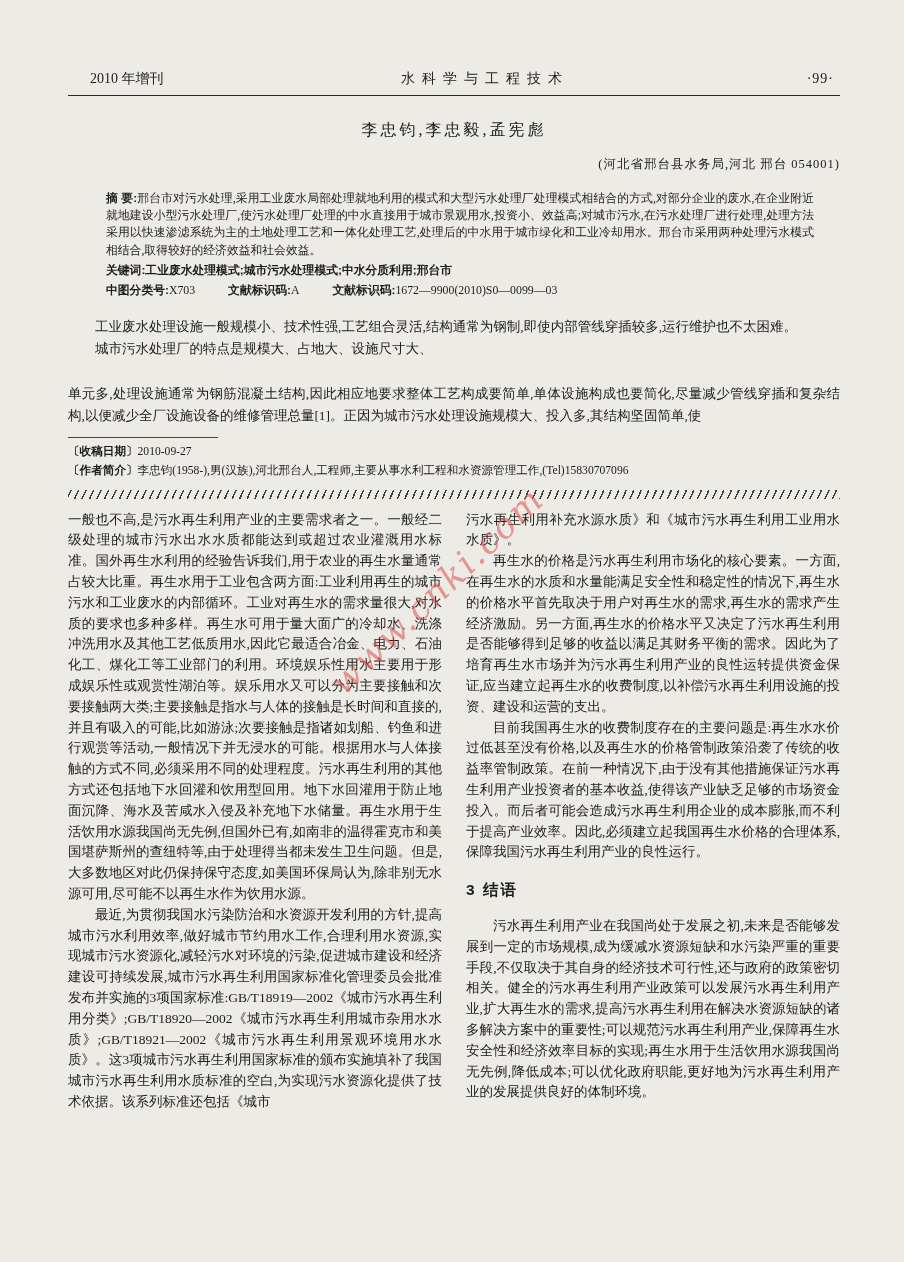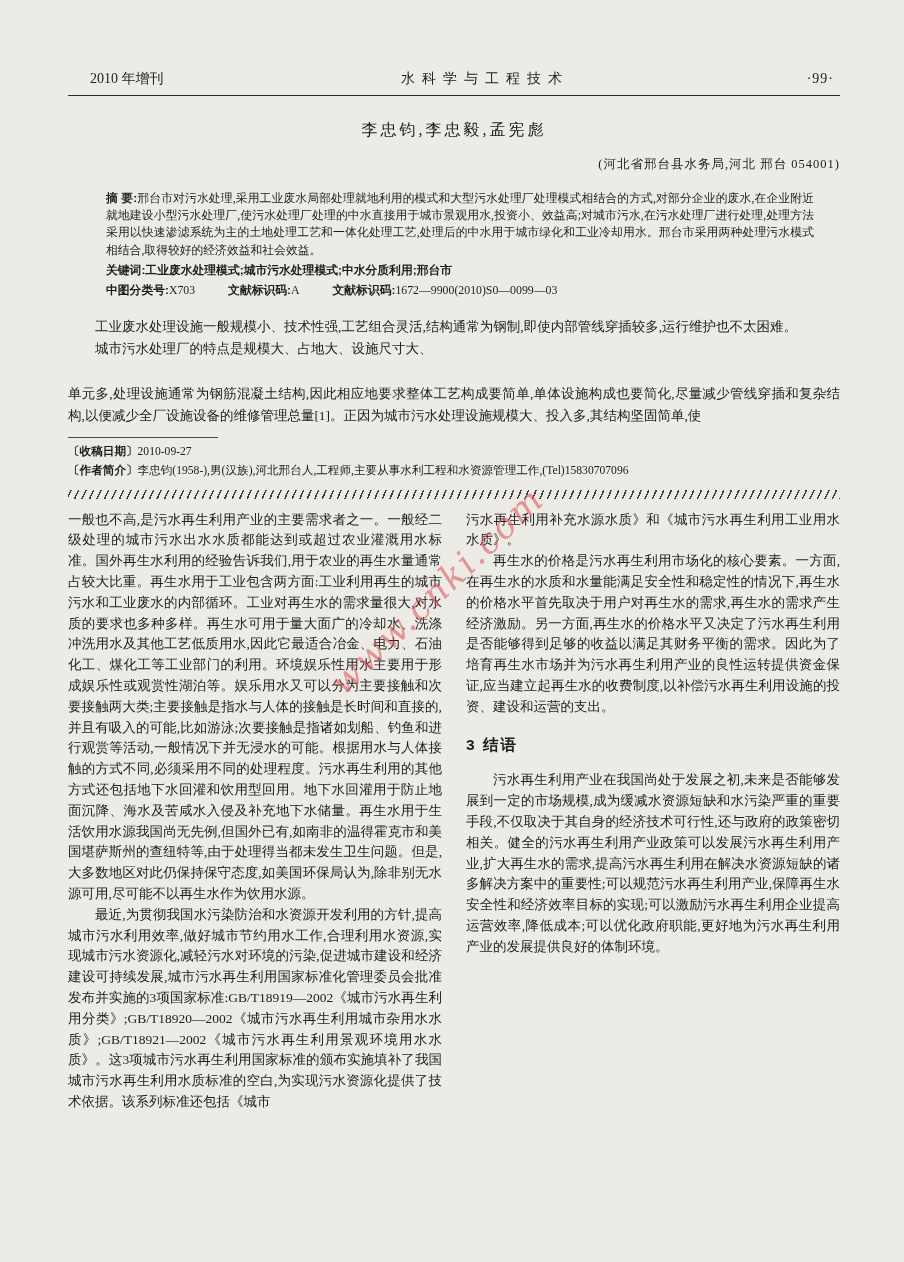--- a/index.html
+++ b/index.html
@@ -137,20 +137,21 @@
   <div class="slash-sep"></div>
 
   <div class="columns main">
     <div class="col">
       <p>一般也不高,是污水再生利用产业的主要需求者之一。一般经二级处理的城市污水出水水质都能达到或超过农业灌溉用水标准。国外再生水利用的经验告诉我们,用于农业的再生水量通常占较大比重。再生水用于工业包含两方面:工业利用再生的城市污水和工业废水的内部循环。工业对再生水的需求量很大,对水质的要求也多种多样。再生水可用于量大面广的冷却水、洗涤冲洗用水及其他工艺低质用水,因此它最适合冶金、电力、石油化工、煤化工等工业部门的利用。环境娱乐性用水主要用于形成娱乐性或观赏性湖泊等。娱乐用水又可以分为主要接触和次要接触两大类;主要接触是指水与人体的接触是长时间和直接的,并且有吸入的可能,比如游泳;次要接触是指诸如划船、钓鱼和进行观赏等活动,一般情况下并无浸水的可能。根据用水与人体接触的方式不同,必须采用不同的处理程度。污水再生利用的其他方式还包括地下水回灌和饮用型回用。地下水回灌用于防止地面沉降、海水及苦咸水入侵及补充地下水储量。再生水用于生活饮用水源我国尚无先例,但国外已有,如南非的温得霍克市和美国堪萨斯州的查纽特等,由于处理得当都未发生卫生问题。但是,大多数地区对此仍保持保守态度,如美国环保局认为,除非别无水源可用,尽可能不以再生水作为饮用水源。</p>
       <p class="indent">最近,为贯彻我国水污染防治和水资源开发利用的方针,提高城市污水利用效率,做好城市节约用水工作,合理利用水资源,实现城市污水资源化,减轻污水对环境的污染,促进城市建设和经济建设可持续发展,城市污水再生利用国家标准化管理委员会批准发布并实施的3项国家标准:GB/T18919—2002《城市污水再生利用分类》;GB/T18920—2002《城市污水再生利用城市杂用水水质》;GB/T18921—2002《城市污水再生利用景观环境用水水质》。这3项城市污水再生利用国家标准的颁布实施填补了我国城市污水再生利用水质标准的空白,为实现污水资源化提供了技术依据。该系列标准还包括《城市</p>
     </div>
     <div class="col">
       <p>污水再生利用补充水源水质》和《城市污水再生利用工业用水水质》。</p>
       <p class="indent">再生水的价格是污水再生利用市场化的核心要素。一方面,在再生水的水质和水量能满足安全性和稳定性的情况下,再生水的价格水平首先取决于用户对再生水的需求,再生水的需求产生经济激励。另一方面,再生水的价格水平又决定了污水再生利用是否能够得到足够的收益以满足其财务平衡的需求。因此为了培育再生水市场并为污水再生利用产业的良性运转提供资金保证,应当建立起再生水的收费制度,以补偿污水再生利用设施的投资、建设和运营的支出。</p>
+      <p class="indent">目前我国再生水的收费制度存在的主要问题是:再生水水价过低甚至没有价格,以及再生水的价格管制政策沿袭了传统的收益率管制政策。在前一种情况下,由于没有其他措施保证污水再生利用产业投资者的基本收益,使得该产业缺乏足够的市场资金投入。而后者可能会造成污水再生利用企业的成本膨胀,而不利于提高产业效率。因此,必须建立起我国再生水价格的合理体系,保障我国污水再生利用产业的良性运行。</p>
       <h2 class="section-heading">3  结语</h2>
-      <p class="indent">污水再生利用产业在我国尚处于发展之初,未来是否能够发展到一定的市场规模,成为缓减水资源短缺和水污染严重的重要手段,不仅取决于其自身的经济技术可行性,还与政府的政策密切相关。健全的污水再生利用产业政策可以发展污水再生利用产业,扩大再生水的需求,提高污水再生利用在解决水资源短缺的诸多解决方案中的重要性;可以规范污水再生利用产业,保障再生水安全性和经济效率目标的实现;可以激励污水再生利用企业提高运营效率,降低成本;可以优化政府职能,更好地为污水再生利用产业的发展提供良好的体制环境。</p>
+      <p class="indent">污水再生利用产业在我国尚处于发展之初,未来是否能够发展到一定的市场规模,成为缓减水资源短缺和水污染严重的重要手段,不仅取决于其自身的经济技术可行性,还与政府的政策密切相关。健全的污水再生利用产业政策可以发展污水再生利用产业,扩大再生水的需求,提高污水再生利用在解决水资源短缺的诸多解决方案中的重要性;可以规范污水再生利用产业,保障再生水安全性和经济效率目标的实现;再生水用于生活饮用水源我国尚无先例,降低成本;可以优化政府职能,更好地为污水再生利用产业的发展提供良好的体制环境。</p>
     </div>
   </div>
 
   <div class="watermark">www.cnki.com</div>
 
 </div>
 
 </body></html>

